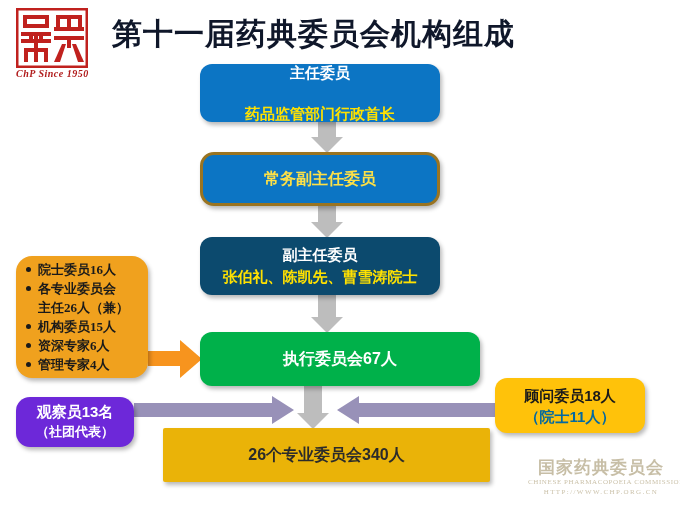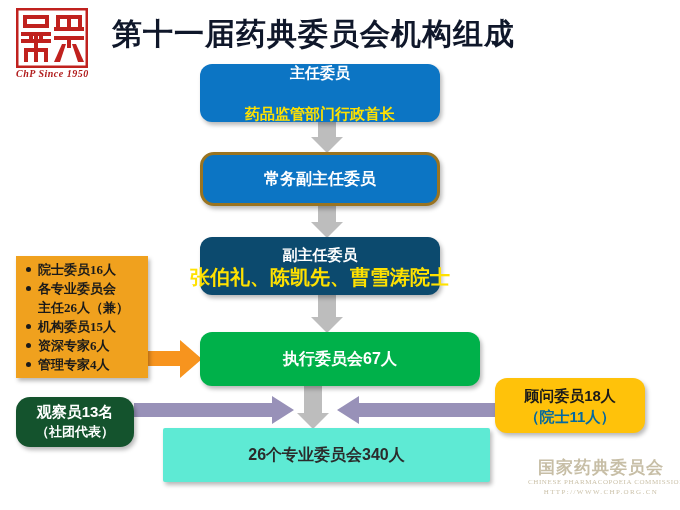--- a/index.html
+++ b/index.html
@@ -84,49 +84,49 @@
   }
   #node-chairman .line1 { color: #ffffff; font-size: 15px; line-height: 22px; }
   #node-chairman .line2 { color: #ffe100; font-size: 15px; line-height: 22px; margin-top: 19px; }
 
   #node-executive-vice {
     left: 200px; top: 152px; width: 240px; height: 54px;
     background: #0c75c4;
     border: 3px solid #9a7421;
     border-radius: 14px;
   }
-  #node-executive-vice .line1 { color: #ffffff; font-size: 16px; }
+  #node-executive-vice .line1 { color: #fde047; font-size: 16px; }
 
   #node-vice-chairman {
     left: 200px; top: 237px; width: 240px; height: 58px;
     background: #0c4a6e;
   }
   #node-vice-chairman .line1 { color: #ffffff; font-size: 15px; line-height: 22px; }
-  #node-vice-chairman .line2 { color: #ffe100; font-size: 20px; line-height: 22px; }
+  #node-vice-chairman .line2 { color: #ffe100; font-size: 15px; line-height: 22px; }
 
   #node-exec-committee {
     left: 200px; top: 332px; width: 280px; height: 54px;
     background: #00b14a;
   }
   #node-exec-committee .line1 { color: #ffffff; font-size: 16px; }
 
   #node-pro-committees {
     left: 163px; top: 428px; width: 327px; height: 54px;
-    background: #5eead4;
+    background: #eab308;
     border-radius: 2px;
   }
   #node-pro-committees .line1 { color: #2b2b2b; font-size: 16px; }
 
   
   #node-composition {
     position: absolute;
     left: 16px; top: 256px; width: 132px; height: 122px;
     box-sizing: border-box;
     background: #f0a11e;
-    border-radius: 0;
+    border-radius: 16px;
     box-shadow: 2px 3px 4px rgba(0,0,0,.28);
     padding: 5px 3px 5px 6px;
     display: flex;
     flex-direction: column;
     justify-content: center;
   }
   #node-composition ul {
     margin: 0;
     padding: 0 0 0 16px;
     list-style: none;
@@ -146,21 +146,21 @@
     left: -12px;
     top: 7px;
     width: 5px;
     height: 5px;
     border-radius: 50%;
     background: #1a1a1a;
   }
 
   #node-observers {
     left: 16px; top: 397px; width: 118px; height: 50px;
-    background: #14532d;
+    background: #6d28d9;
     border-radius: 14px;
   }
   #node-observers .line1 { color: #ffffff; font-size: 15px; line-height: 20px; }
   #node-observers .line2 { color: #ffffff; font-size: 13px; line-height: 20px; }
 
   #node-advisors {
     left: 495px; top: 378px; width: 150px; height: 55px;
     background: #ffc20a;
     border-radius: 12px;
   }

